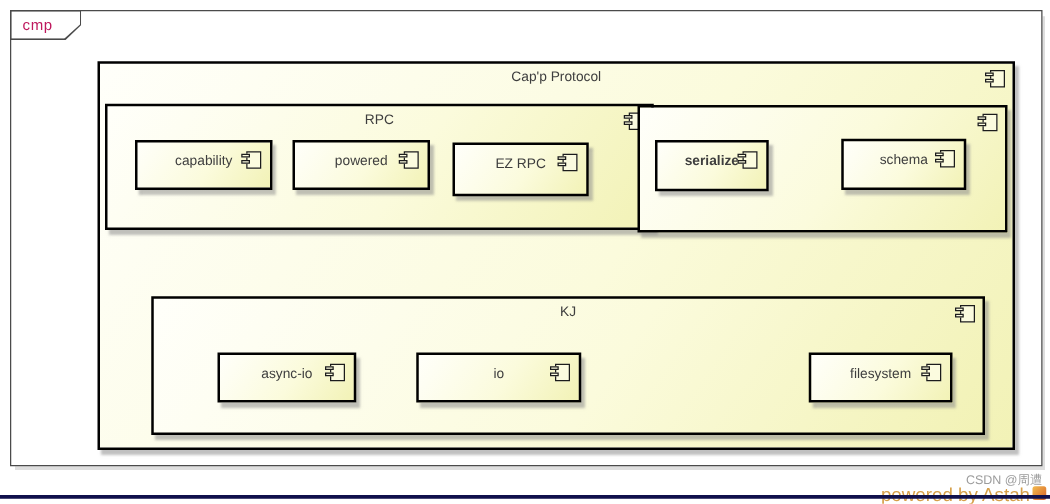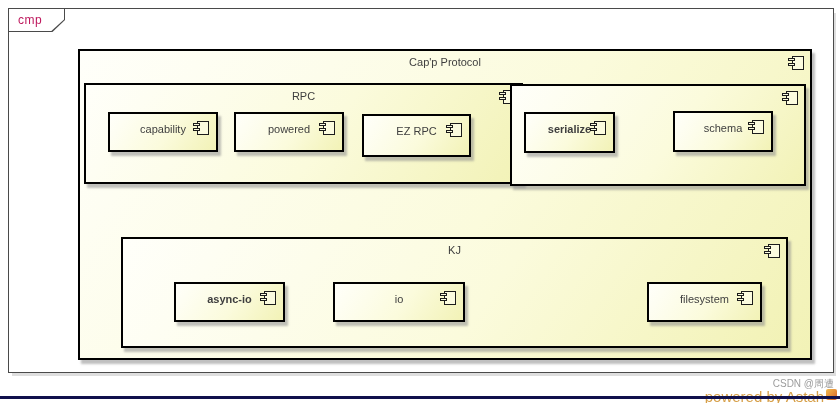--- a/index.html
+++ b/index.html
@@ -114,21 +114,21 @@
       <div class="box" style="left:161px;top:25px;width:100px;height:41px;">
         <div class="node-label">schema</div>
         <span class="comp-icon icon-node"></span>
       </div>
     </div>
 
     <div class="box" style="left:41px;top:186px;width:667px;height:111px;">
       <div class="group-label">KJ</div>
       <span class="comp-icon icon-tr"></span>
 
-      <div class="box" style="left:51px;top:43px;width:111px;height:40px;font-weight:bold;">
+      <div class="box" style="left:51px;top:43px;width:111px;height:40px;">
         <div class="node-label">async-io</div>
         <span class="comp-icon icon-node"></span>
       </div>
       <div class="box" style="left:210px;top:43px;width:132px;height:40px;">
         <div class="node-label">io</div>
         <span class="comp-icon icon-node"></span>
       </div>
       <div class="box" style="left:524px;top:43px;width:115px;height:40px;">
         <div class="node-label">filesystem</div>
         <span class="comp-icon icon-node"></span>

